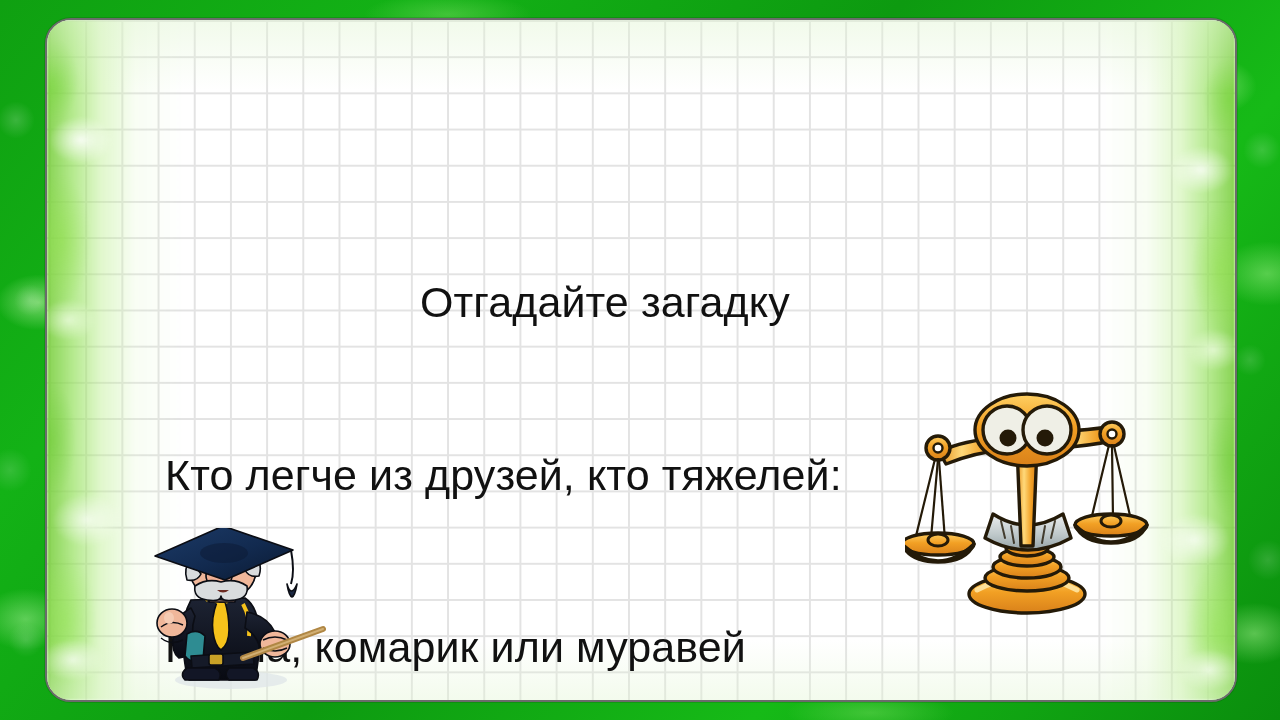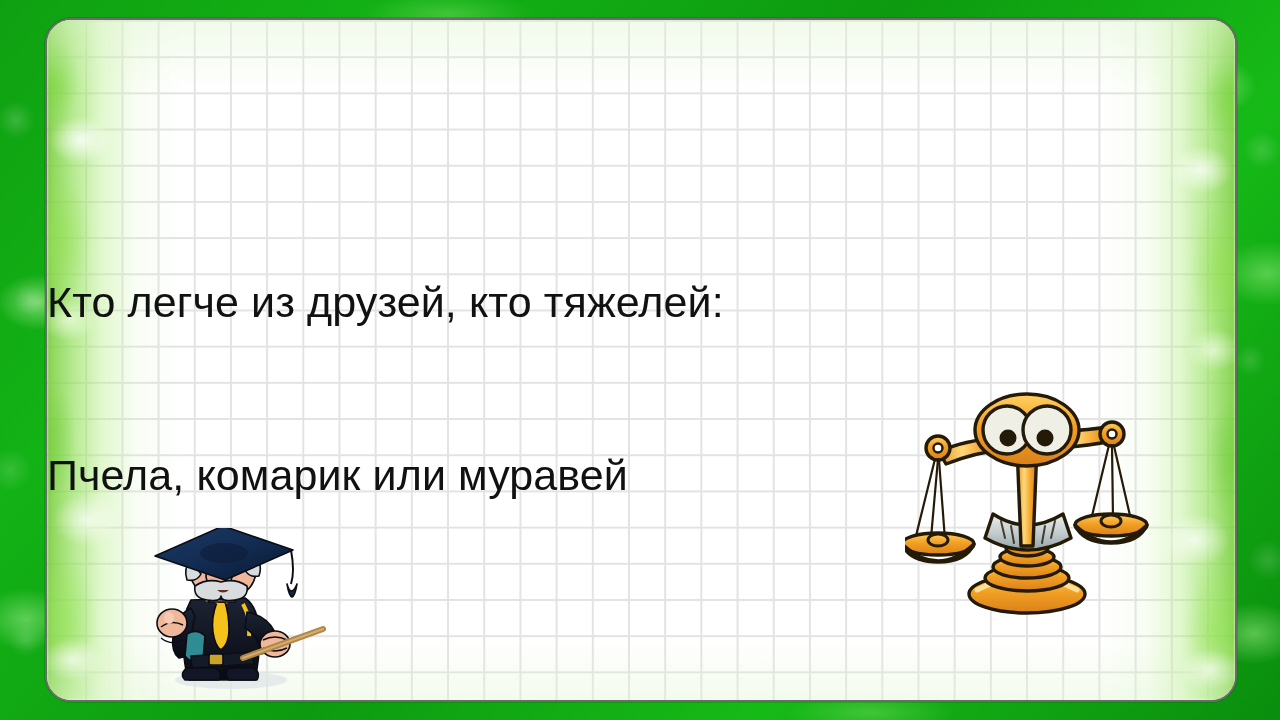--- a/index.html
+++ b/index.html
@@ -135,21 +135,21 @@
     top: 139px;
     width: 1192px;
     color: #111111;
     font-size: 43px;
     line-height: 57.5px;
     letter-spacing: .1px;
     white-space: pre;
   }
   .line { display: block; }
   .line.title { padding-left: 373px; }
-  .line.body  { }
+  .line.body  { padding-left: 118px; }
 
   
   #scale {
     position: absolute;
     left: 858px;
     top: 368px;
     width: 244px;
     height: 232px;
   }
   
@@ -167,20 +167,21 @@
 <div id="slide">
 
   <div id="panel">
 
     <div id="grid"></div>
     <div id="foliage-left"></div>
     <div id="foliage-right"></div>
     <div id="wash"></div>
 
     <div id="riddle">
+      <span class="line title">Отгадайте загадку</span>
       <span class="line body">Кто легче из друзей, кто тяжелей:</span>
       <span class="line body">Пчела, комарик или муравей</span>
       
       
     </div>
 
     <div id="scale">
       <svg viewBox="0 0 244 232" width="244" height="232">
         <defs>
           <linearGradient id="gold" x1="0" y1="0" x2="0" y2="1">

